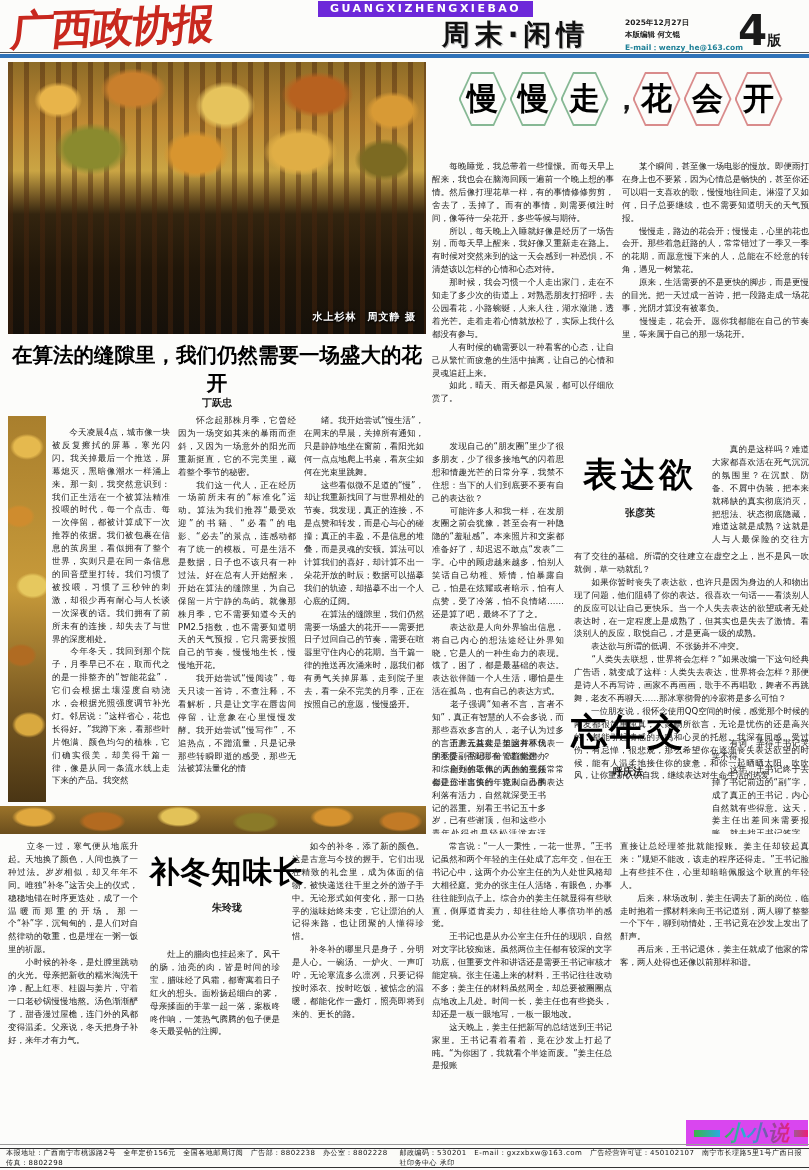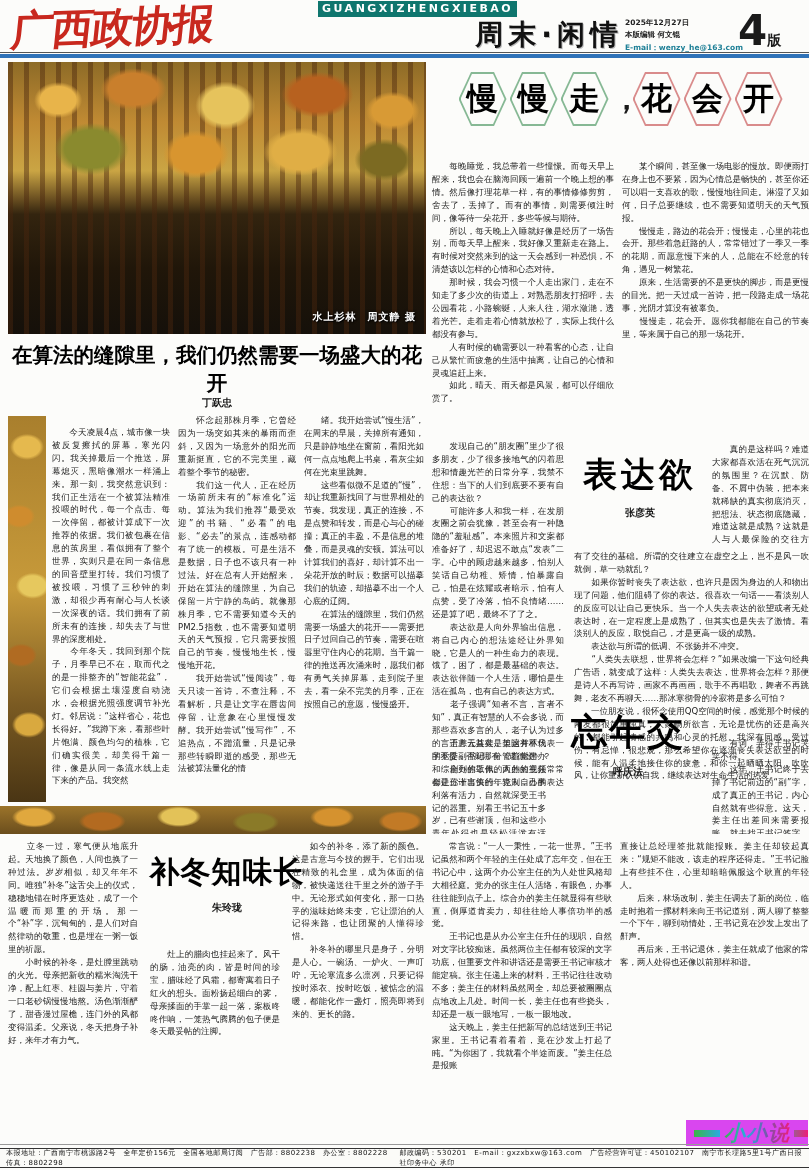--- a/index.html
+++ b/index.html
@@ -1,23 +1,23 @@
 <!DOCTYPE html>
 <html><head>
 <meta charset="utf-8">
 <style>
   html,body{margin:0;padding:0;background:#e8e8e4;}
   .page{position:relative;width:809px;height:1170px;background:#fcfcfa;margin:0 auto;
         font-family:"DejaVu Sans",sans-serif;overflow:hidden;color:#1a1a1a;}
   
   .masthead-name{position:absolute;left:12px;top:4px;width:240px;font-size:42px;font-weight:bold;
         color:#c8281e;transform:skewX(-8deg) rotate(-2deg);letter-spacing:-2px;line-height:1.1;}
-  .pinyin-badge{position:absolute;left:318px;top:1px;background:#0f766e;color:#fff;
-        font-size:11px;font-weight:bold;letter-spacing:2.5px;padding:1px 4px 2px;}
-  .section-title{position:absolute;left:408px;top:16px;width:215px;text-align:right;
+  .pinyin-badge{position:absolute;left:318px;top:1px;background:#6d28d9;color:#fff;
+        font-size:11px;font-weight:bold;letter-spacing:2.5px;padding:1px 12px 2px;}
+  .section-title{position:absolute;left:408px;top:16px;width:215px;text-align:center;
         font-size:28px;font-weight:900;letter-spacing:5px;color:#111;
         text-shadow:1px 1px 0 #bbb;}
   .pub-info{position:absolute;left:625px;top:17px;font-size:7.5px;line-height:1.65;color:#222;font-weight:bold;}
   .pub-info .em{color:#1d7f96;}
   .edition{position:absolute;left:738px;top:6px;}
   .edition .num{font-size:42px;font-weight:900;}
   .edition .unit{font-size:14px;font-weight:bold;}
   .header-rule-thin{position:absolute;left:0;top:52px;width:809px;height:1px;background:#555;}
   .header-rule-blue{position:absolute;left:0;top:54px;width:809px;height:4px;background:#2f72b8;}
   

